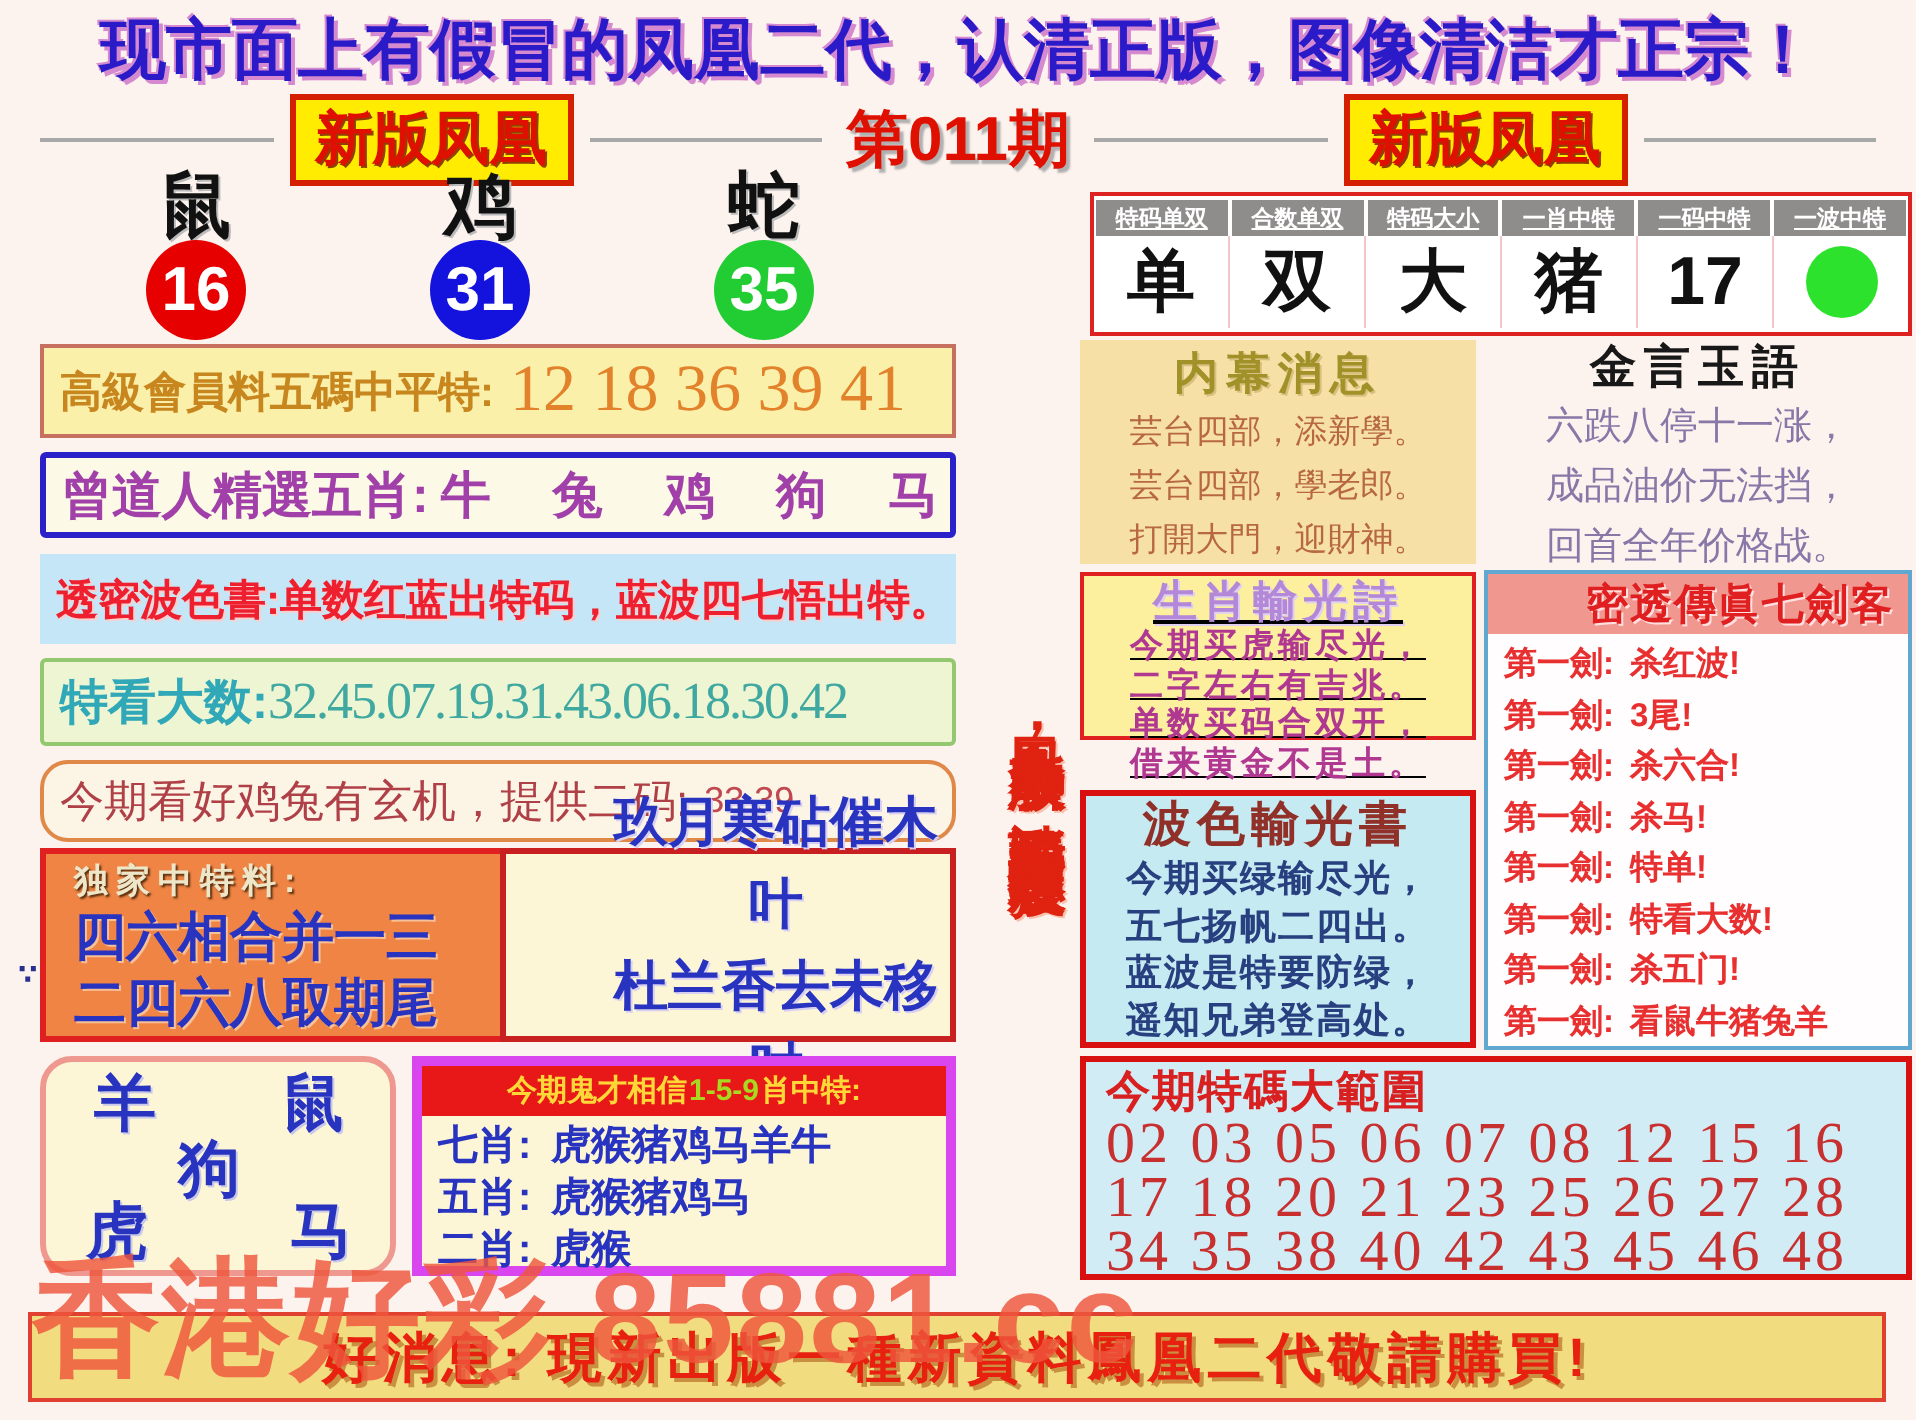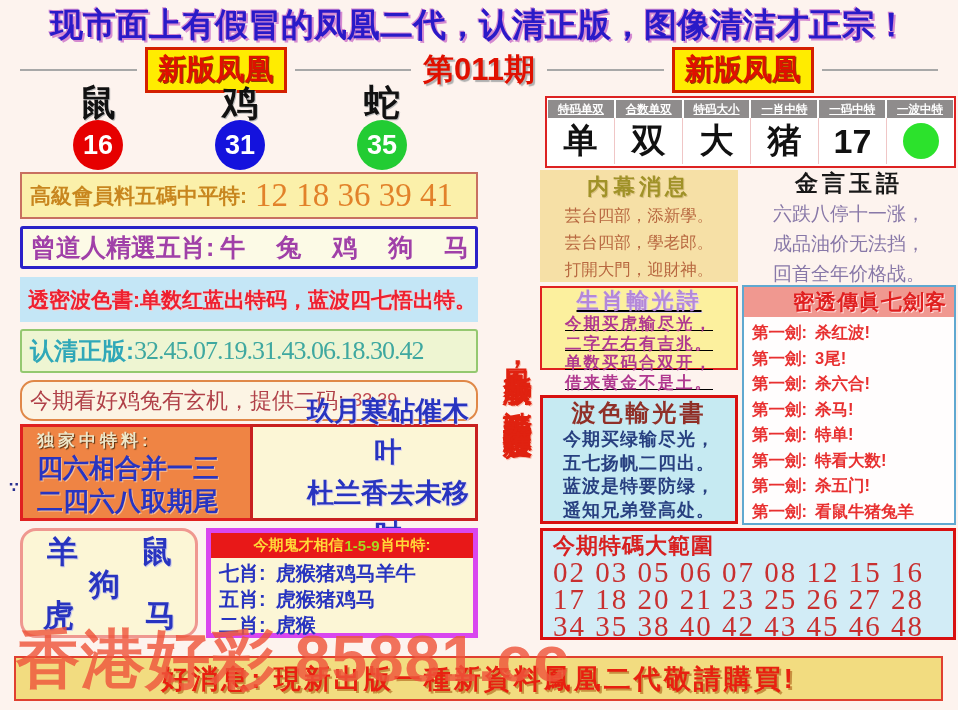--- a/index.html
+++ b/index.html
@@ -33,21 +33,21 @@
   .issue-no{
     flex:0 0 auto;font-size:31px;font-weight:bold;color:#e01000;
     text-shadow:2px 2px 1px #b0b0b0;white-space:nowrap;margin:0 4px;
   }
 
   
   .zodiac-row{left:58px;top:86px;width:364px;height:84px;display:flex;justify-content:space-between;}
   .zitem{display:flex;flex-direction:column;align-items:center;width:80px;}
   .zchar{font-size:36px;font-weight:bold;color:#111;line-height:34px;text-shadow:1px 1px 0 #bbb;}
   .zball{width:50px;height:50px;border-radius:50%;display:flex;align-items:center;justify-content:center;
-         font-size:27px;font-weight:bold;color:#fff;margin-top:0;}
+         font-size:31px;font-weight:bold;color:#fff;margin-top:0;}
   .zb-red{background:#e60000;} .zb-blue{background:#1412dd;} .zb-green{background:#22cc33;}
 
   
   .result-table{left:545px;top:96px;width:411px;height:72px;border:2px solid #dd2222;background:#fff;}
   .rt-head{display:flex;height:20px;}
   .rt-head .hcell{flex:1;background:#8f8c8c;color:#fff;font-size:11.5px;font-weight:bold;
                   display:flex;align-items:center;justify-content:center;margin:2px 1px 0 1px;white-space:nowrap;text-decoration:underline;}
   .rt-vals{display:flex;height:46px;}
   .rt-vals .vcell{flex:1;display:flex;align-items:center;justify-content:center;
                   font-size:34px;font-weight:bold;color:#111;border-left:1px solid #f0c6c6;}
@@ -198,21 +198,21 @@
 </div>
 <div class="abs lrow lrow2">
   <span class="lbl">曾道人精選五肖:</span>
   <span class="val">牛 兔 鸡 狗 马</span>
 </div>
 <div class="abs lrow lrow3">
   <span class="lbl">透密波色書:</span>
   <span class="val">单数红蓝出特码，蓝波四七悟出特。</span>
 </div>
 <div class="abs lrow lrow4">
-  <span class="lbl">认清正版:</span>
+  <span class="lbl">特看大数:</span>
   <span class="val">32.45.07.19.31.43.06.18.30.42</span>
 </div>
 <div class="abs lrow lrow5">
   <span class="lbl">今期看好鸡兔有玄机，提供二码:</span>
   <span class="val">33 39</span>
 </div>
 
 <div class="abs exclusive-box">
   <div class="ttl">独家中特料:</div>
   <div class="ln">四六相合并一三</div>

